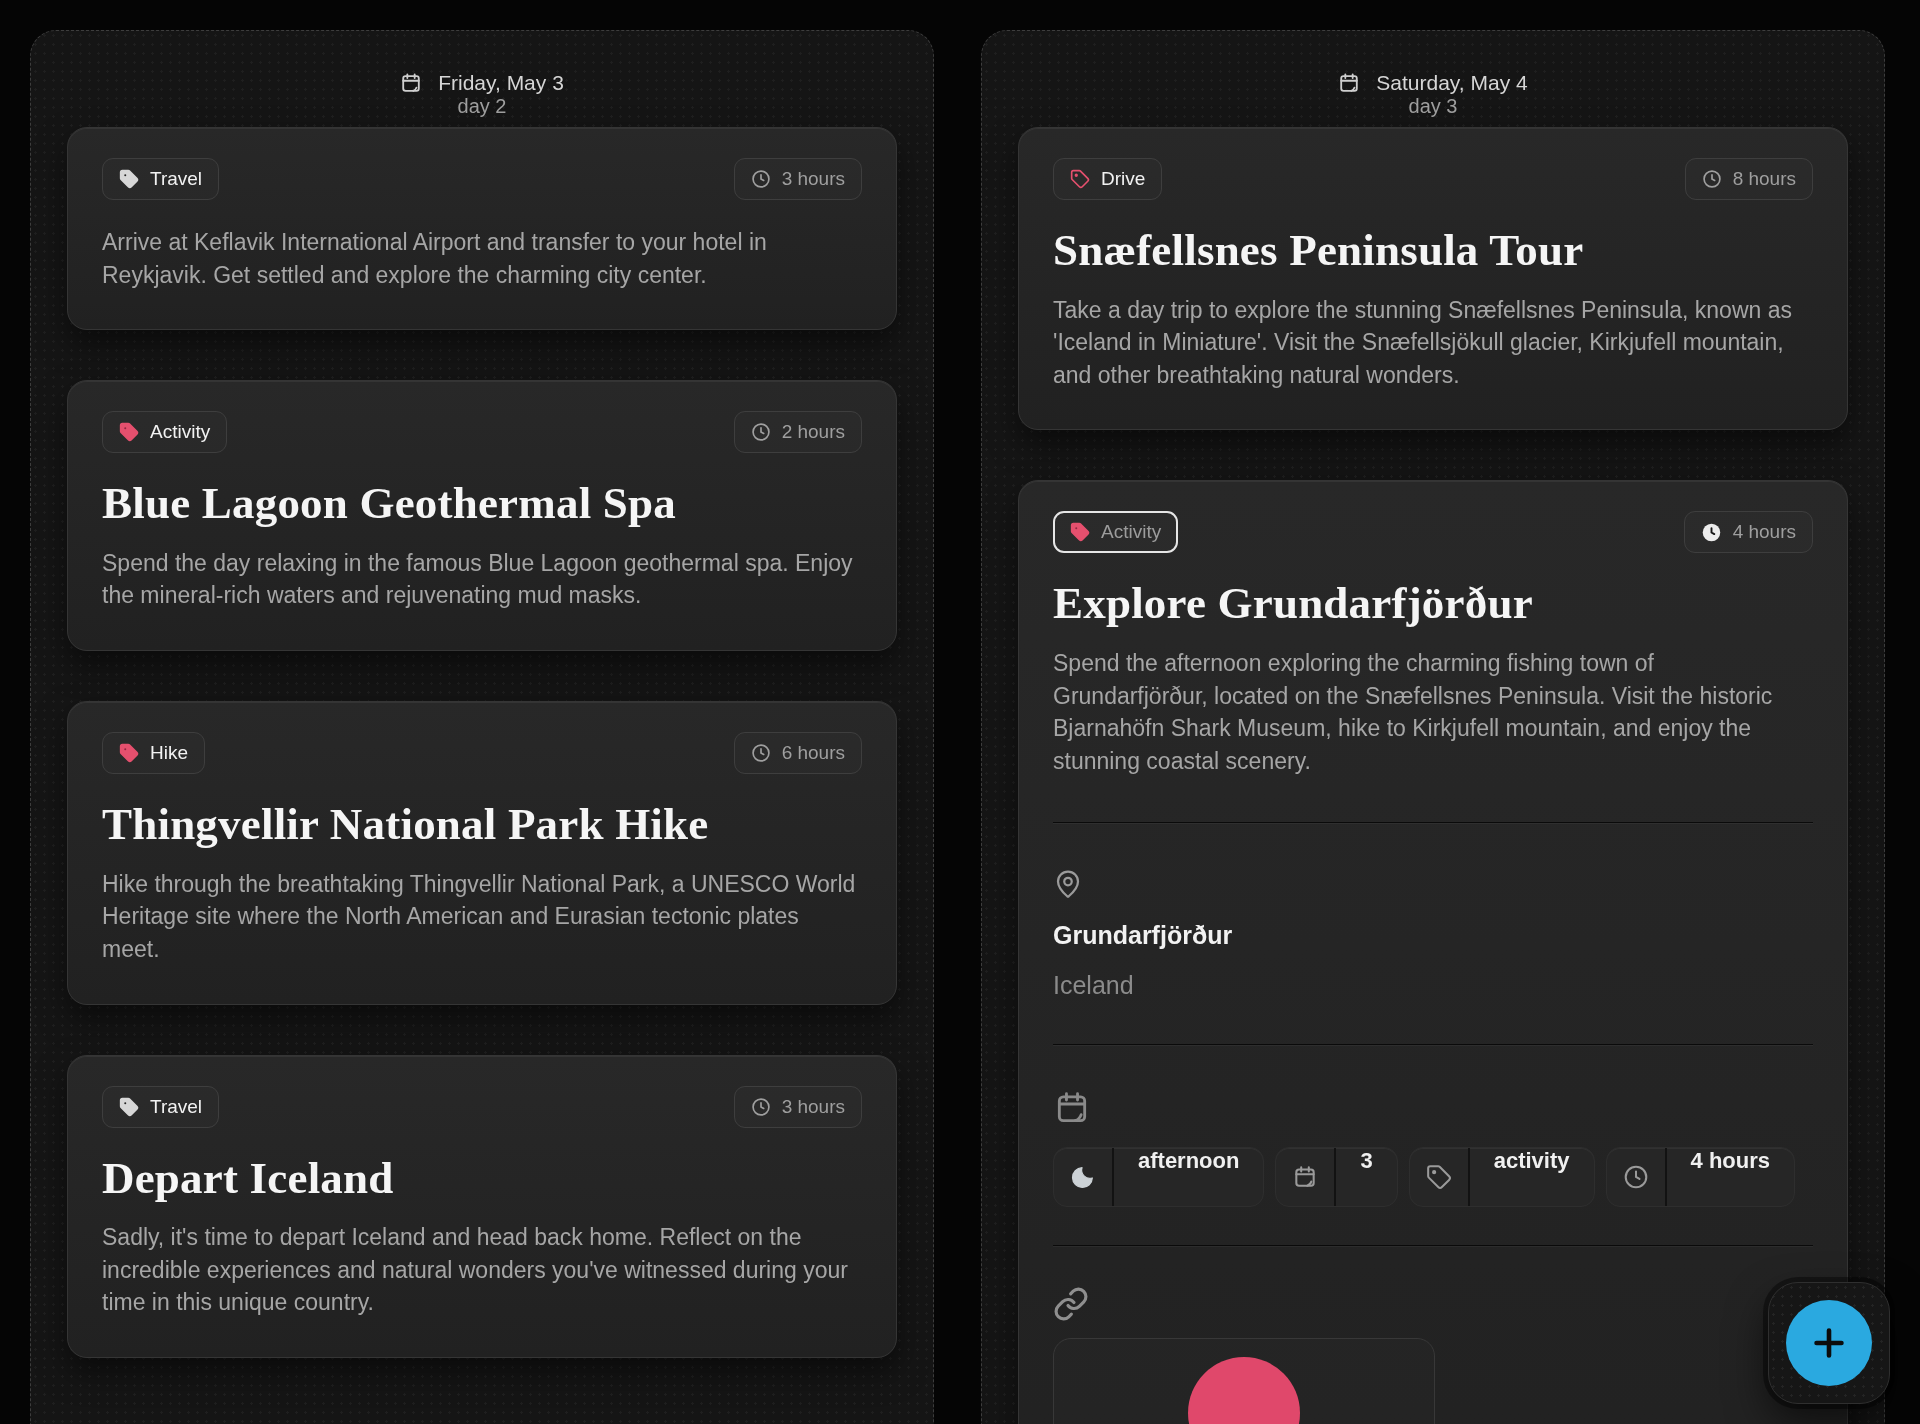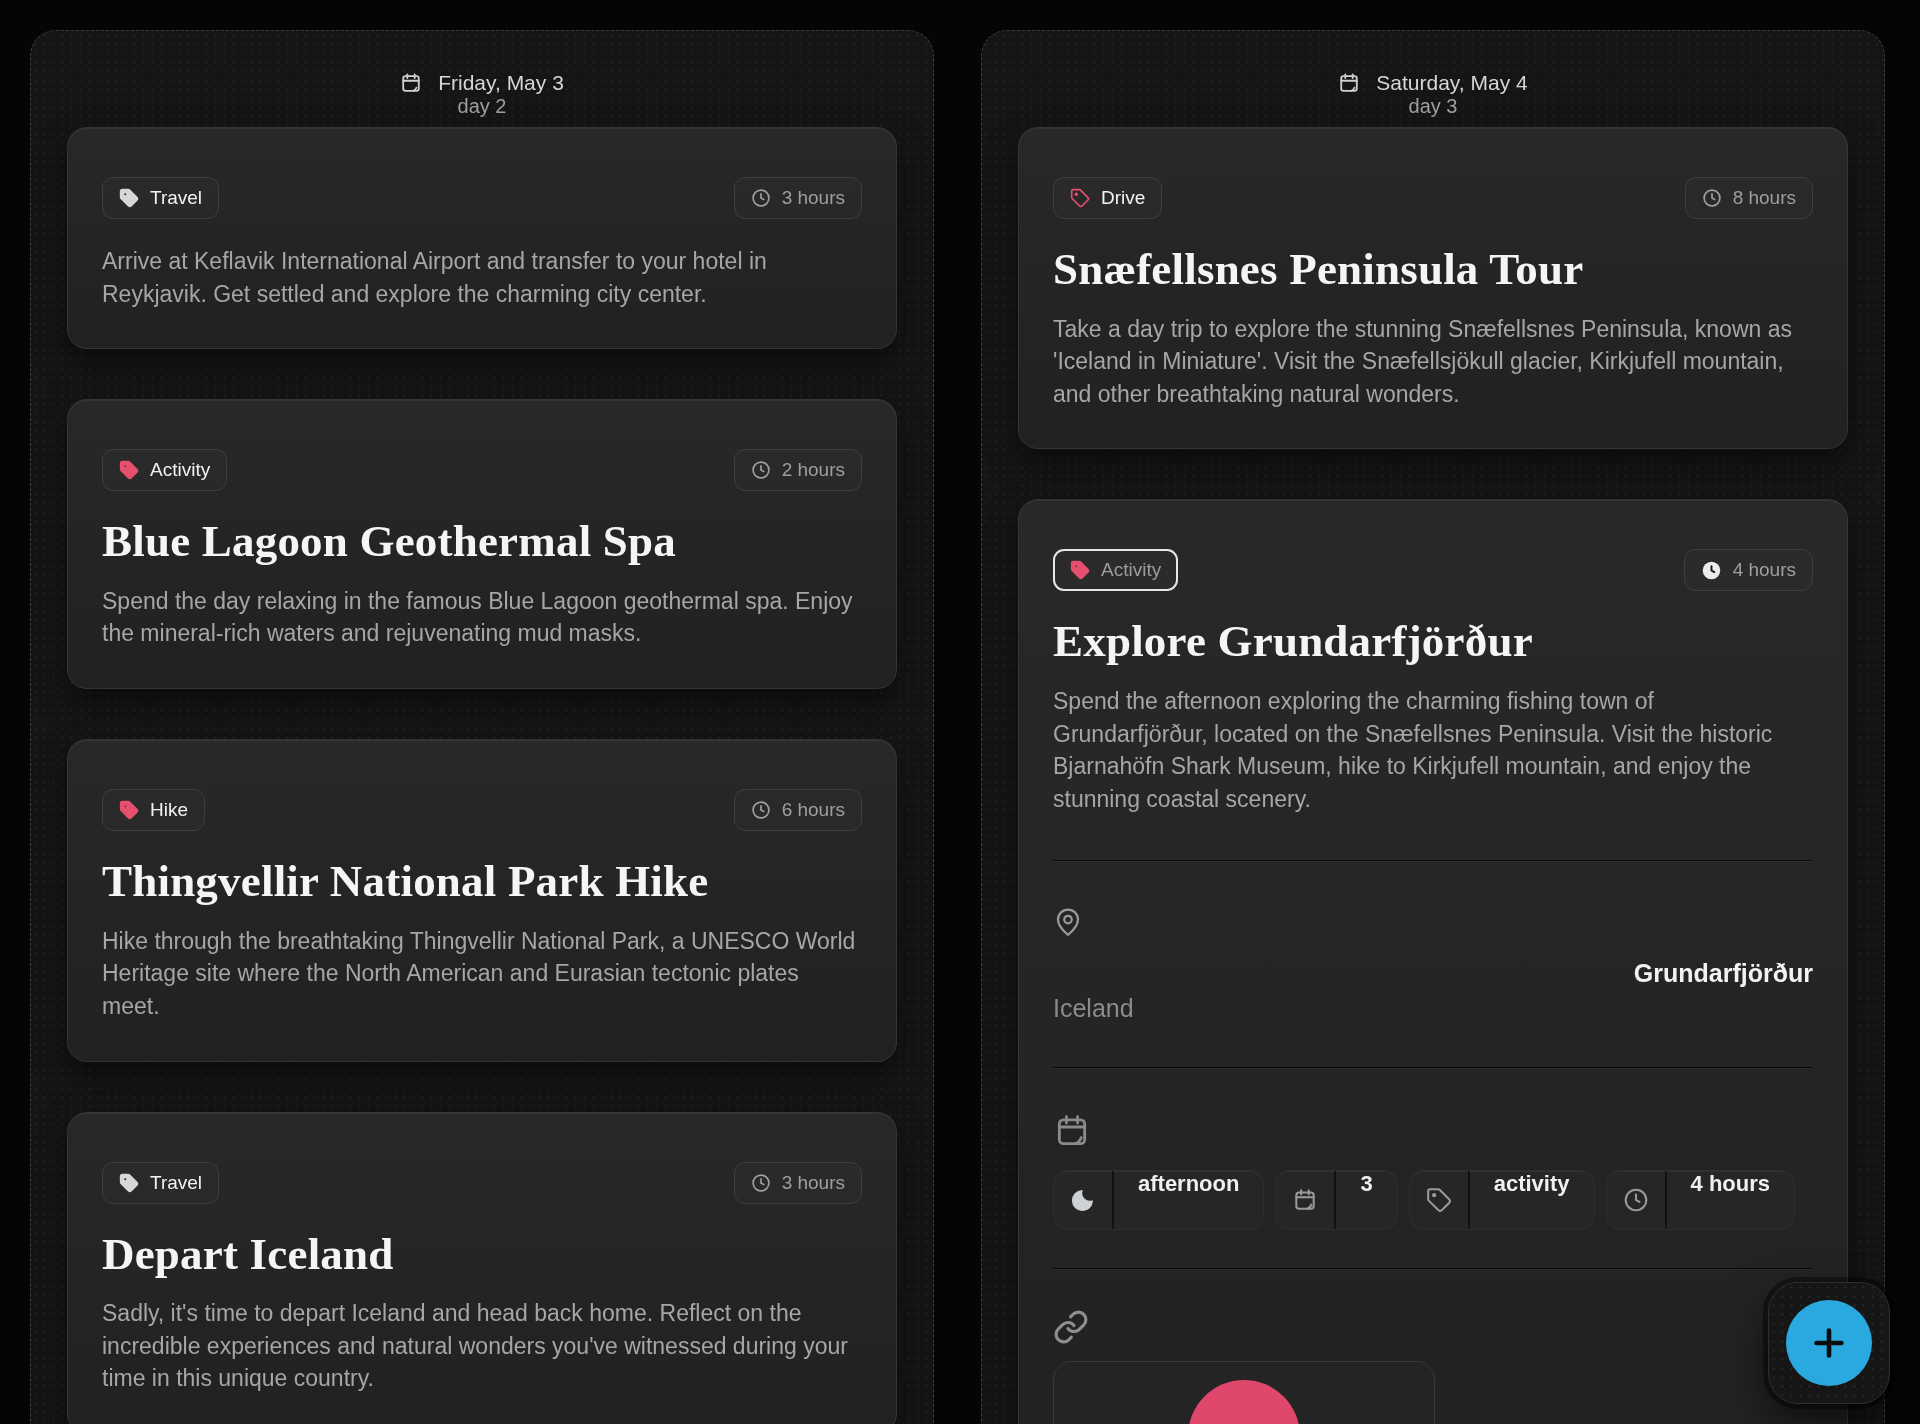--- a/index.html
+++ b/index.html
@@ -28,34 +28,34 @@
   .card{
     border-radius:20px;padding:30px 34px 38px;
     background:linear-gradient(180deg,#282828,#212121);
     border:1px solid #353535;
     box-shadow:0 14px 30px rgba(0,0,0,.5), inset 0 1px 0 rgba(255,255,255,.06);
   }
   .card-top{display:flex;justify-content:space-between;align-items:center;margin-bottom:26px;}
   .chip{
     display:inline-flex;align-items:center;gap:11px;
     padding:9px 16px;border:1px solid #3e3e3e;border-radius:11px;
-    font-size:19px;background:rgba(255,255,255,0.015);margin-top:19px;
+    font-size:19px;background:rgba(255,255,255,0.015);
   }
   .tag-chip{color:#f2f2f2;}
   .tag-chip.selected{border:2px solid #e6e6e6;color:#9c9c9c;padding:8px 15px;}
   .time-chip{color:#9f9f9f;justify-content:flex-end;}
   .card h2{
     font-family:"Liberation Serif",serif;font-weight:700;
     font-size:45px;line-height:1.1;margin:0 0 18px;color:#f5f5f5;letter-spacing:.2px;
   }
   .card p{margin:0;font-size:23px;line-height:1.42;color:#a6a6a6;}
   .divider{height:1px;background:#0a0a0a;box-shadow:0 1px 0 rgba(255,255,255,.045);margin-top:44px;}
   .loc-section{padding-top:46px;}
-  .loc-name{font-size:25px;font-weight:bold;color:#f2f2f2;margin-top:22px;text-align:right;}
-  .loc-country{font-size:25px;color:#8b8b8b;margin-top:6px;}
+  .loc-name{font-size:25px;font-weight:bold;color:#f2f2f2;margin-top:22px;}
+  .loc-country{font-size:25px;color:#8b8b8b;margin-top:21px;}
   .cal-section-icon{margin-top:44px;}
   .meta-row{display:flex;gap:11px;margin-top:20px;}
   .meta-chip{
     display:flex;height:58px;border-radius:14px;
     background:#262626;border:1px solid #2e2e2e;overflow:hidden;
     box-shadow:inset 0 1px 0 rgba(255,255,255,.05);
   }
   .meta-chip .ic{width:58px;align-self:stretch;display:flex;align-items:center;justify-content:center;border-right:2px solid #121212;}
   .meta-chip .lbl{padding:0 24px;font-weight:bold;font-size:22px;color:#f0f0f0;white-space:nowrap;}
   .link-icon-wrap{margin-top:40px;}

